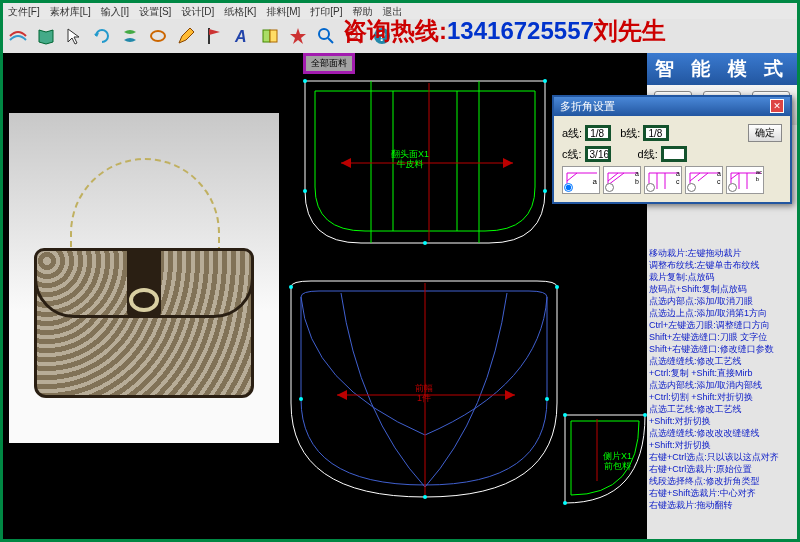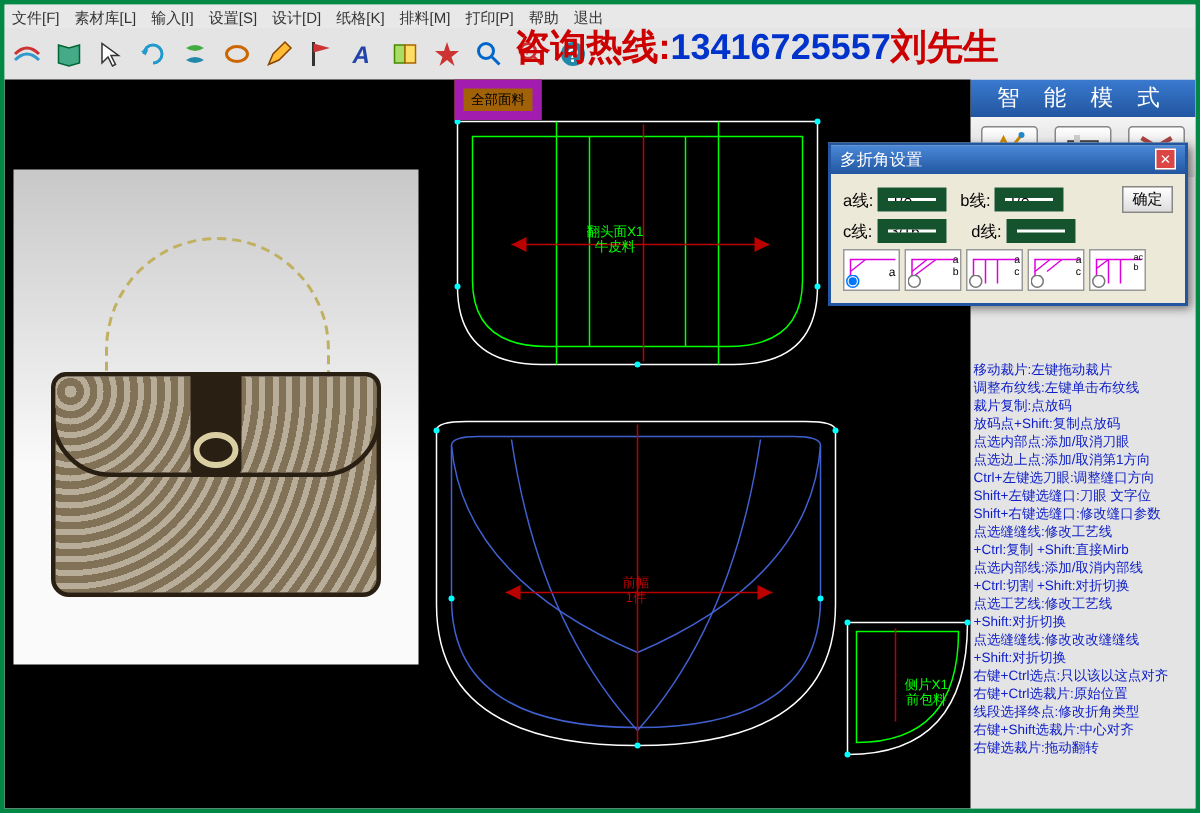--- a/index.html
+++ b/index.html
@@ -7,45 +7,45 @@
 .menubar{height:16px;background:#e8e8e8;display:flex;font-size:10px;padding-left:2px;gap:4px;align-items:flex-end}
 .menubar span{padding:0 3px;color:#333;cursor:pointer}
 .toolbar{height:34px;display:flex;align-items:center;gap:6px;padding-left:4px;position:relative;background:#e4e4e4}
 .tbicon{width:22px;height:22px;display:flex;align-items:center;justify-content:center}
 .overlay-text{position:absolute;left:340px;top:-4px;font-size:24px;font-weight:bold;white-space:nowrap}
 .overlay-text .red{color:#cc0000}
 .overlay-text .blue{color:#0033cc}
 .main{display:flex;height:calc(100% - 50px)}
 .canvas{flex:1;background:#000;position:relative}
 .rightpanel{width:150px;background:#e4e4e4;display:flex;flex-direction:column}
-.smartmode{background:linear-gradient(#3a7ad0,#2256a0);color:#fff;text-align:center;font-size:15px;padding:3px 0;letter-spacing:6px;font-weight:normal}
+.smartmode{background:linear-gradient(#3a7ad0,#2256a0);color:#fff;text-align:center;font-size:19px;padding:3px 0;letter-spacing:6px;font-weight:bold}
 .smarticons{display:flex;justify-content:space-around;padding:6px 2px;background:linear-gradient(#f4f4f4,#d0d0d0)}
 .sicon{width:38px;height:28px;border:1px solid #888;background:linear-gradient(#fff,#cdcdcd);border-radius:3px;display:flex;align-items:center;justify-content:center}
 .helptext{flex:1;overflow:hidden;font-size:9px;padding:2px 2px;color:#1020c8;line-height:12px;margin-top:120px}
 .helptext div{white-space:nowrap}
 .dlg{position:absolute;right:5px;top:92px;width:240px;background:#ece9d8;border:2px solid #2256a0;z-index:20;box-shadow:2px 2px 6px rgba(0,0,0,.5)}
 .dlg-title{background:linear-gradient(#4a88d8,#2256a0);color:#fff;font-size:11px;padding:2px 6px;display:flex;justify-content:space-between}
 .dlg-close{width:14px;height:14px;background:#d44;color:#fff;font-size:9px;display:flex;align-items:center;justify-content:center;border:1px solid #fff}
 .dlg-body{padding:8px;font-size:11px}
 .dlg-row{display:flex;align-items:center;gap:3px;margin-bottom:4px}
-.dlg-row input{width:46px;height:16px;font-size:10px;border:7px solid #14532d;padding-left:2px}
+.dlg-row input{width:26px;height:16px;font-size:10px;border:3px solid #14532d;padding-left:2px}
 .dlg-btn{border:1px solid #888;background:linear-gradient(#fff,#ddd);padding:1px 6px;font-size:10px;margin-left:auto}
 .dlg-radios{display:flex;gap:3px;margin-top:4px}
 .rad{width:38px;height:28px;border:1px solid #999;background:#fff;position:relative;display:flex;align-items:flex-start;justify-content:flex-start}
 .rad input{position:absolute;left:1px;bottom:1px;width:9px;height:9px}
 .rad svg{position:absolute;top:0;left:0}
 .photo{position:absolute;left:6px;top:60px;width:270px;height:330px;background:linear-gradient(#c8c8c8,#fafafa 60%);display:flex;align-items:center;justify-content:center}
 .bag{width:220px;height:150px;position:relative;margin-top:90px}
 .bag-body{width:220px;height:130px;background:repeating-radial-gradient(circle at 10px 10px,#b8ad98 0 4px,#817257 4px 9px),#9a8d76;border-radius:12px;border:3px solid #2a1f13;position:absolute;bottom:0}
 .bag-flap{position:absolute;width:220px;height:70px;top:0;background:repeating-radial-gradient(circle at 10px 10px,#b8ad98 0 4px,#817257 4px 9px);border:3px solid #2a1f13;border-radius:10px 10px 40px 40px}
 .bag-strap{position:absolute;top:0;left:50%;transform:translateX(-50%);width:34px;height:70px;background:#2a1f13;border-radius:0 0 6px 6px}
 .bag-buckle{position:absolute;top:40px;left:50%;transform:translateX(-50%);width:30px;height:24px;border:4px solid #d9cfa2;border-radius:50%}
 .chain{position:absolute;top:-90px;left:36px;width:150px;height:100px;border:2px dashed #c0b060;border-bottom:none;border-radius:80px 80px 0 0}
 .drawlabel{position:absolute;color:#0f0;font-size:9px;text-align:center;line-height:10px}
-.tab{position:absolute;top:0;left:300px;background:#a16207;border:6px solid #a21caf;font-size:9px;padding:1px 5px;z-index:5}
+.tab{position:absolute;top:0;left:300px;background:#a3a3a3;border:3px solid #a21caf;font-size:9px;padding:1px 5px;z-index:5}
 svg.pattern{position:absolute}
 </style>
 </head>
 <body>
 
 <div class="menubar">
   <span>文件[F]</span>
   <span>素材库[L]</span>
   <span>输入[I]</span>
   <span>设置[S]</span>
@@ -260,21 +260,21 @@
     <div class="dlg-row">
       <span>a线:</span>
       <input value="1/8" style="">
       <span style="margin-left:6px">b线:</span>
       <input value="1/8" style="">
       <button class="dlg-btn">确定</button>
     </div>
     <div class="dlg-row">
       <span>c线:</span>
       <input value="3/16" style="">
-      <span style="margin-left:14px">d线:</span>
+      <span style="margin-left:24px">d线:</span>
       <input value="" style="">
     </div>
     <div class="dlg-radios">
       <div class="rad">
           <svg width="38" height="28">
             <path d="M4 22 L4 6 L34 6" stroke="#d0d" fill="none"></path>
             <path d="M4 14 L14 6" stroke="#d0d"></path>
           </svg>
           <input type="radio" name="r" checked="" style="">
           <span style="position:absolute;right:2px;top:10px;font-size:8px">a</span>

